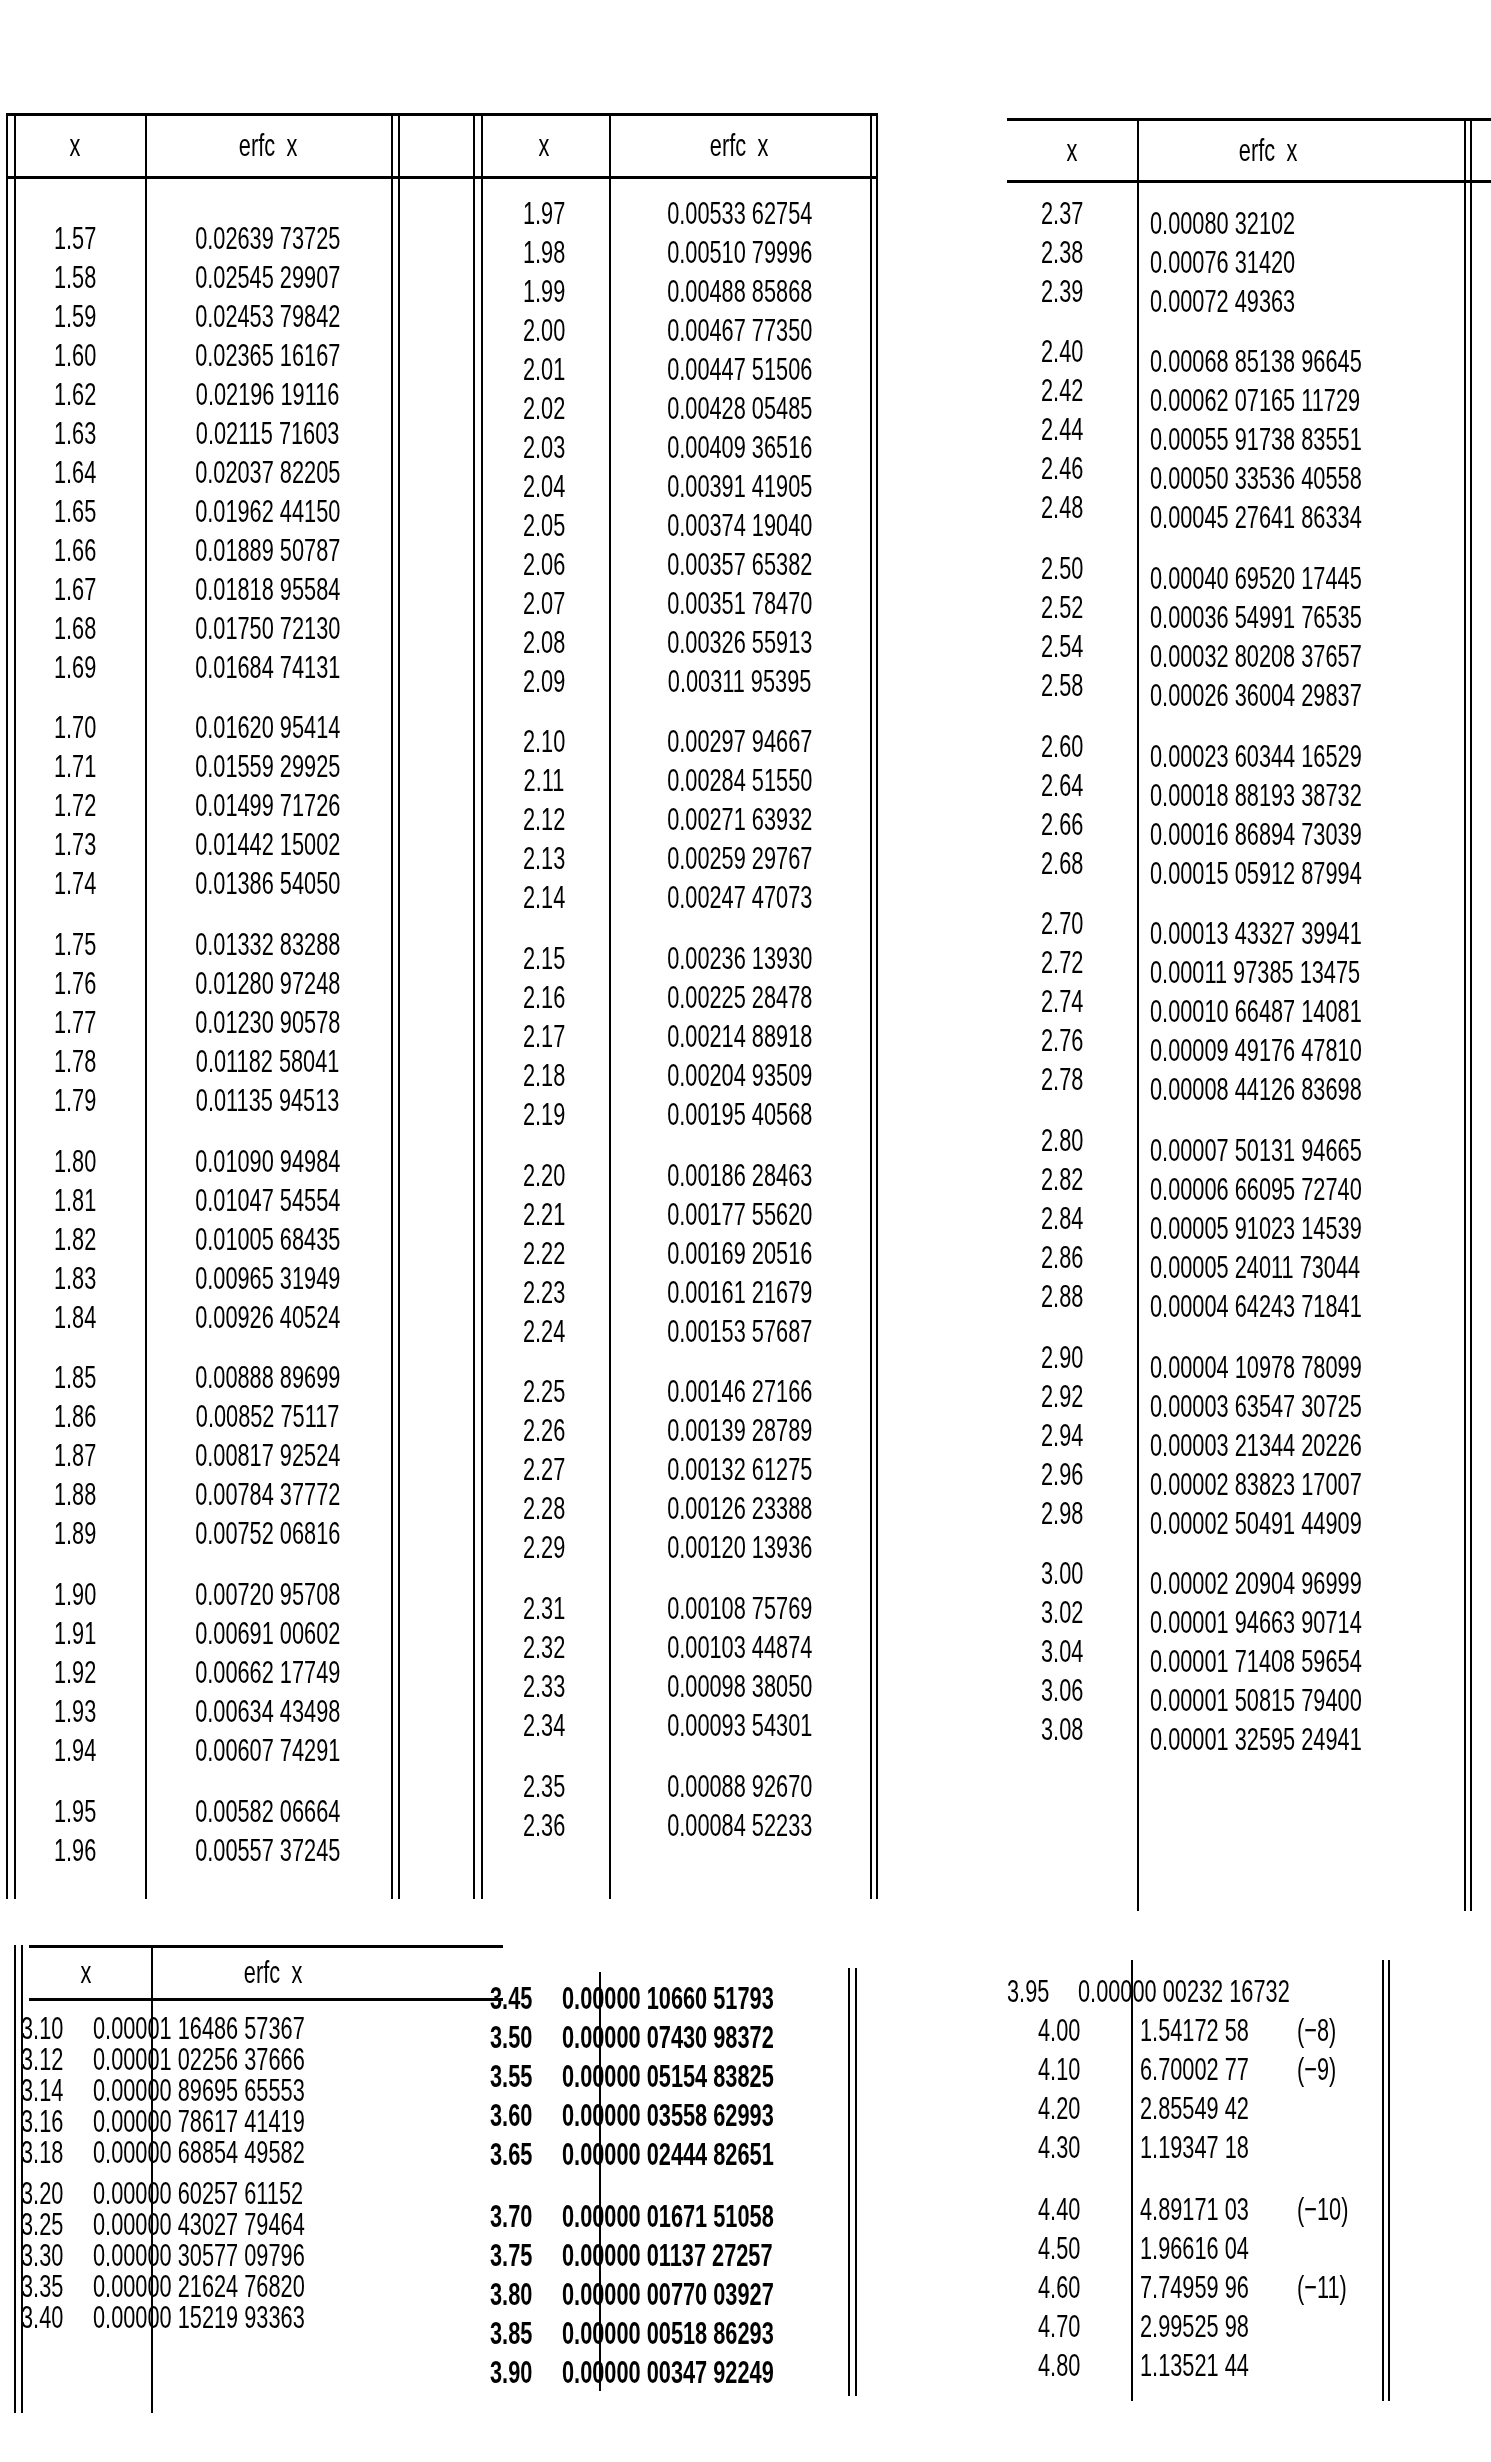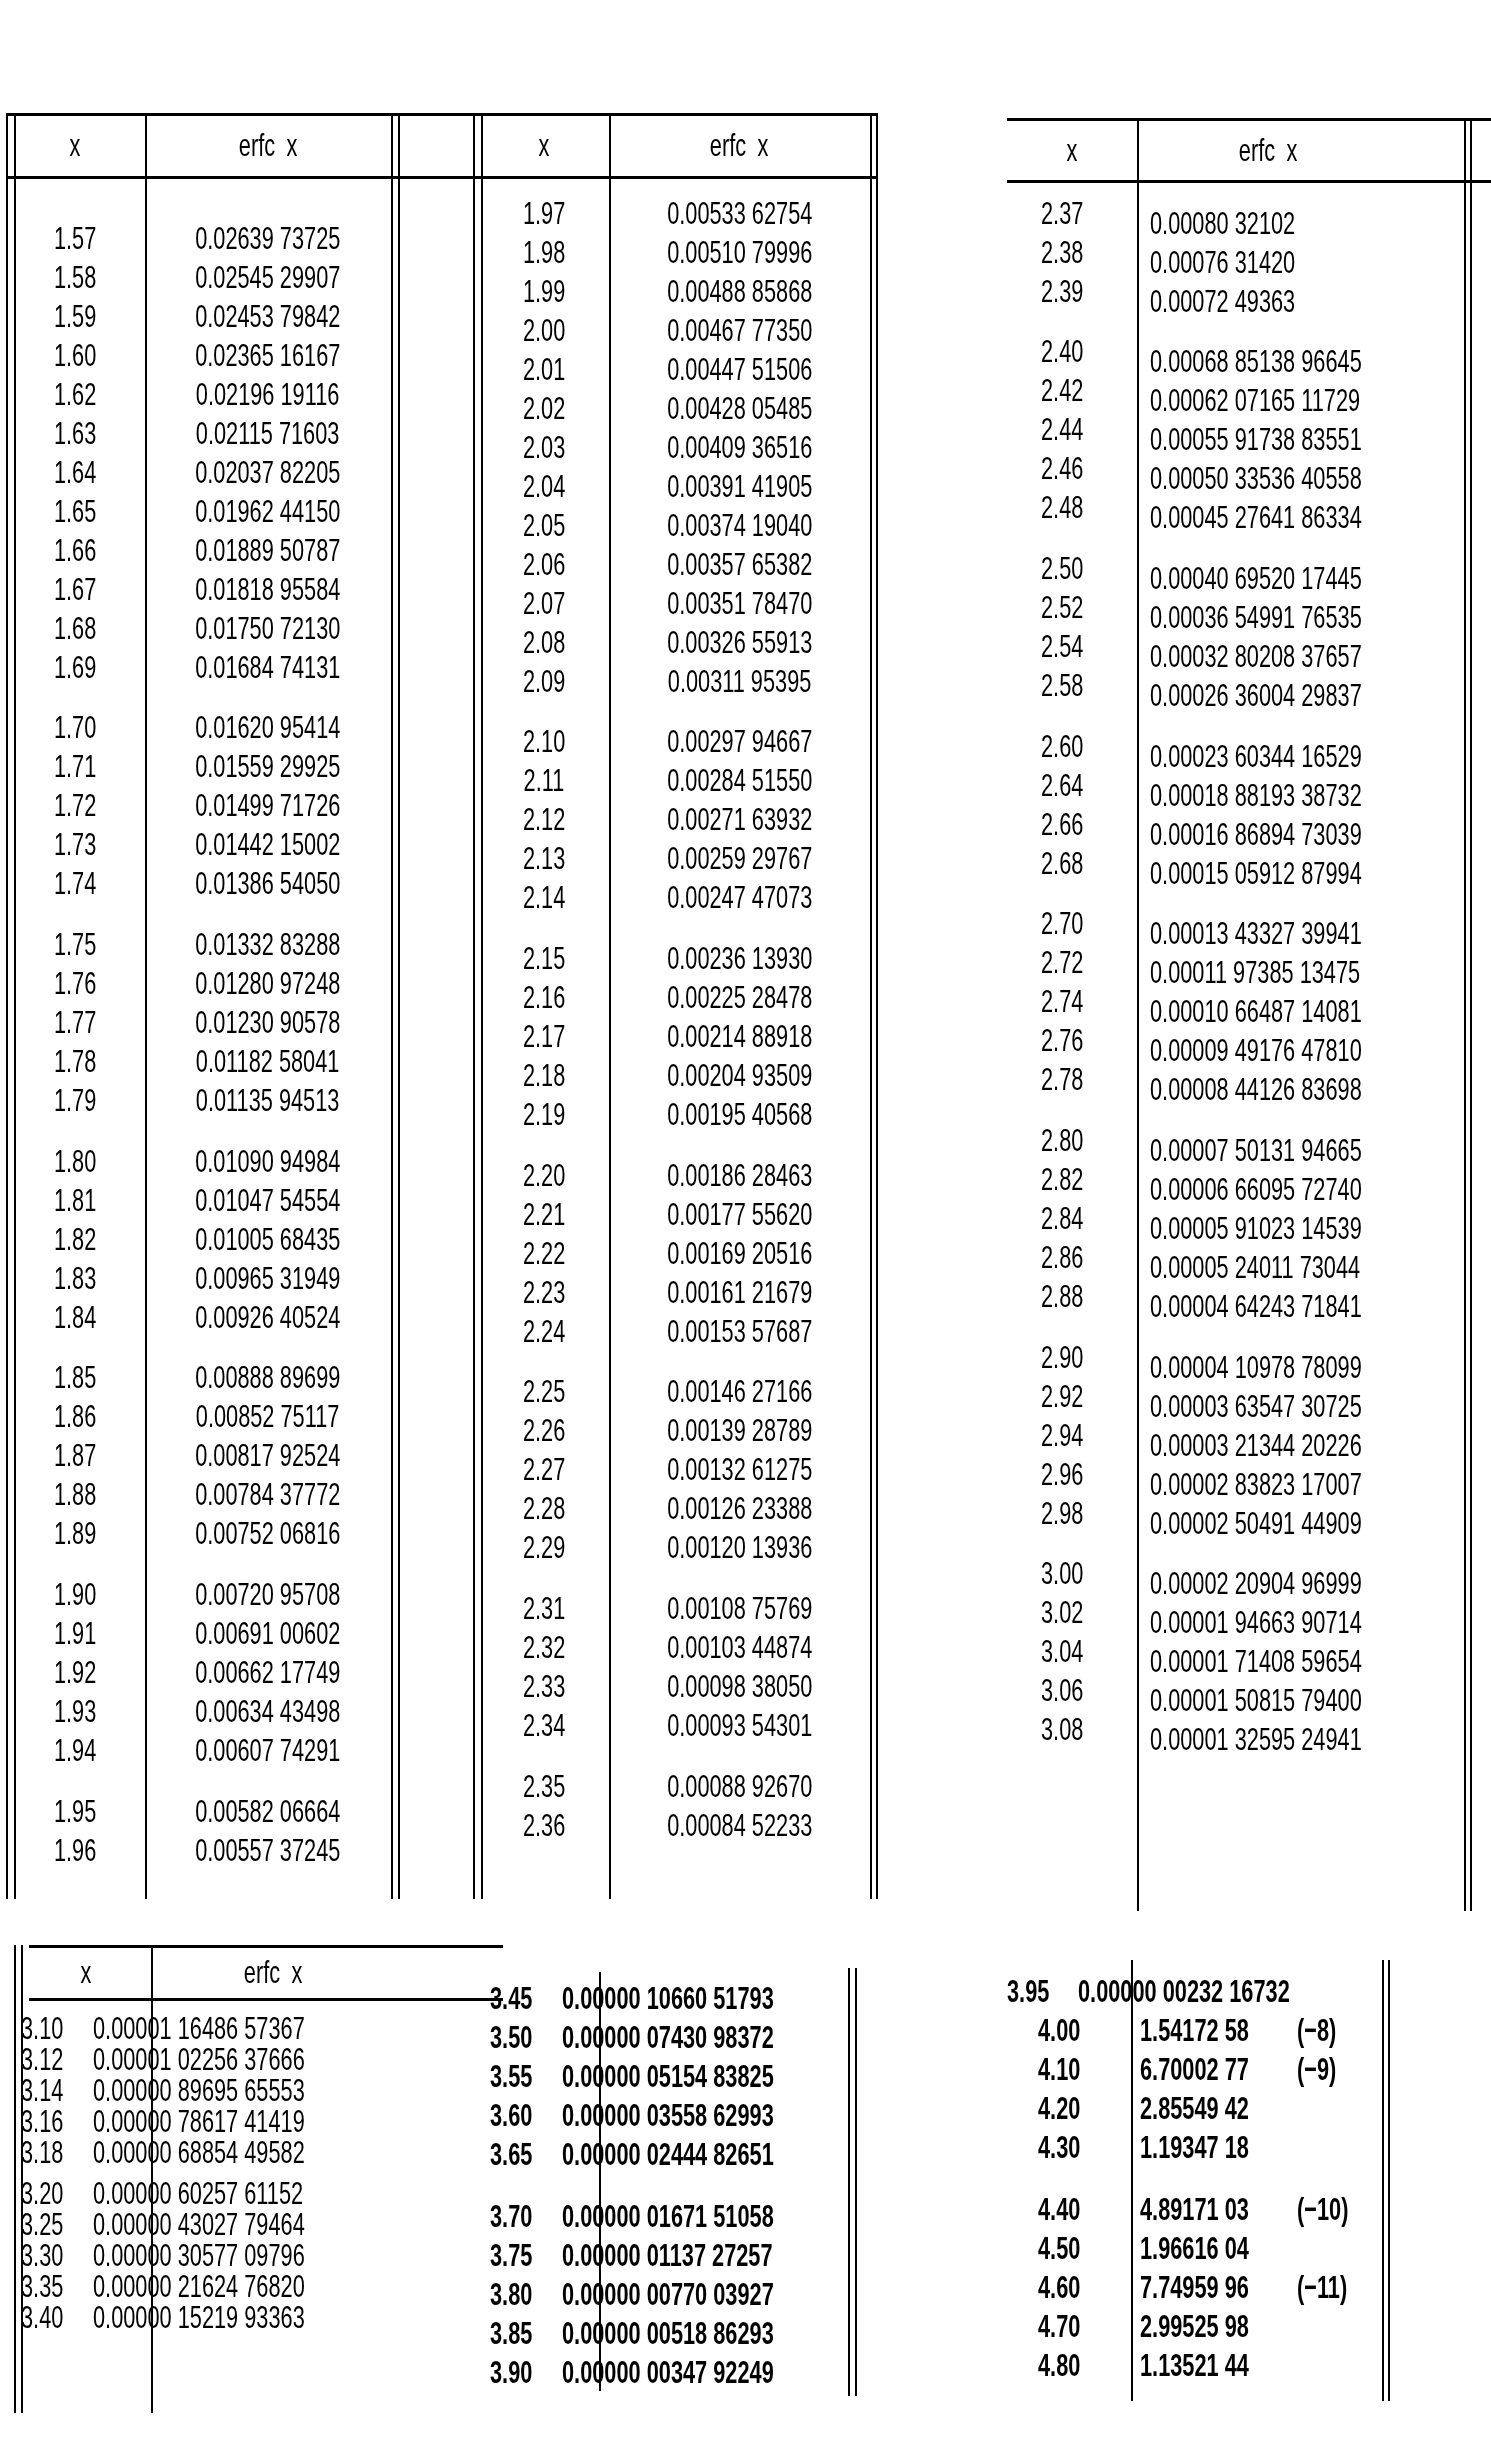--- a/index.html
+++ b/index.html
@@ -60,21 +60,21 @@
   #rows-b1 .cx { width:130px; }
   #rows-b1 .cv { padding-left:9.3px; }
   #rows-b1 .row { height:31px; }
   #rows-b1 .block + .block { margin-top:10px; }
 
   #rows-b2 { left:490px;  top:1978px; width:363px;font-weight:bold; }
   #rows-b2 .cx { width:120px; }
   #rows-b2 .cv { padding-left:9.3px; }
   #rows-b2 .block + .block { margin-top:23px; }
 
-  #rows-b3 { left:1007px; top:1971px; width:375px;font-weight:bold; }
+  #rows-b3 { left:1007px; top:1971px; width:375px; }
   #rows-b3 .cx { width:124px; }
   #rows-b3 .cv { padding-left:8.5px; }
   #rows-b3 .block + .block { margin-top:23px; }
 
   .exp {
     position:absolute; left:166px; top:50%;
     font-size:32px; line-height:1; white-space:pre;
     transform:translateY(-50%) scaleX(0.68);
     transform-origin:left center;
   }

